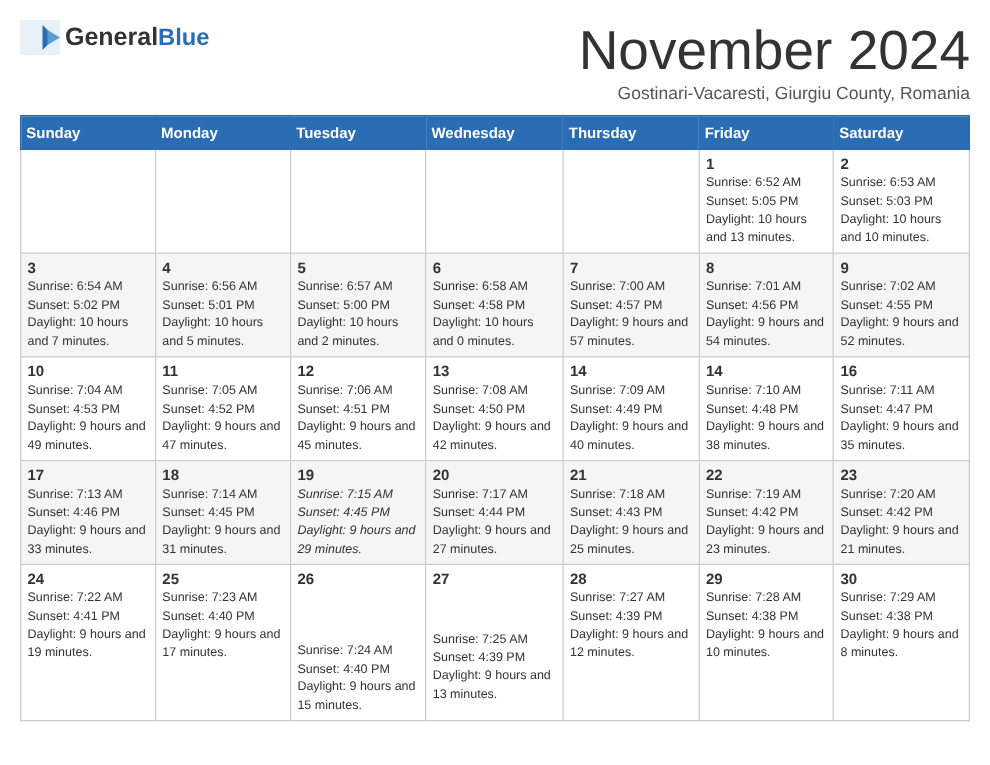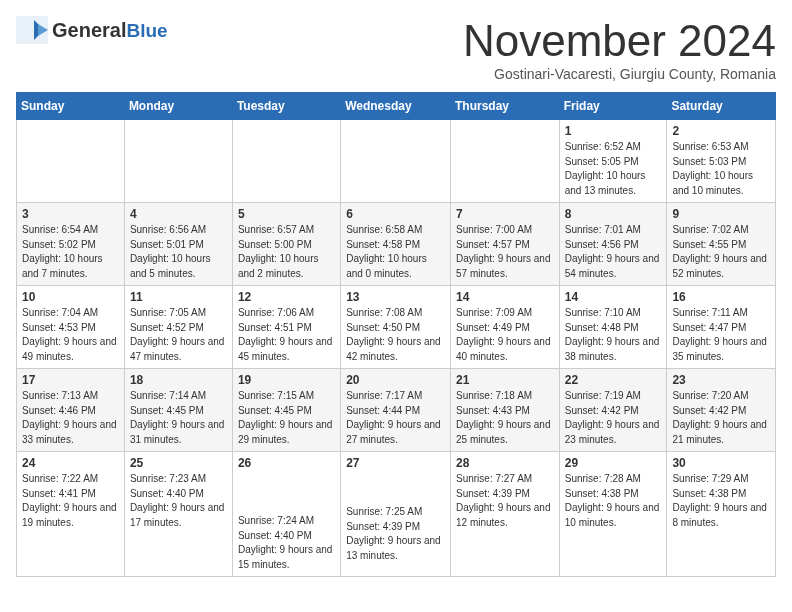--- a/index.html
+++ b/index.html
@@ -232,21 +232,21 @@
 Daylight: 9 hours and 33 minutes.</div>
         </td>
         <td>
           <span class="day-number">18</span>
           <div class="day-info" style="white-space: pre-line;">Sunrise: 7:14 AM
 Sunset: 4:45 PM
 Daylight: 9 hours and 31 minutes.</div>
         </td>
         <td>
           <span class="day-number">19</span>
-          <div class="day-info" style="white-space: pre-line;">Sunrise: 7:15 AM
+          <div class="day-info" style="white-space: pre-line; font-style: italic;">Sunrise: 7:15 AM
 Sunset: 4:45 PM
 Daylight: 9 hours and 29 minutes.</div>
         </td>
         <td>
           <span class="day-number">20</span>
           <div class="day-info" style="white-space: pre-line;">Sunrise: 7:17 AM
 Sunset: 4:44 PM
 Daylight: 9 hours and 27 minutes.</div>
         </td>
         <td>

